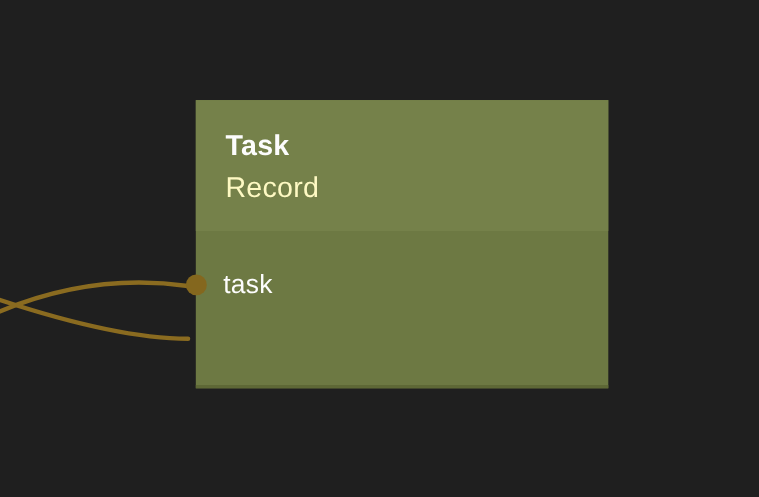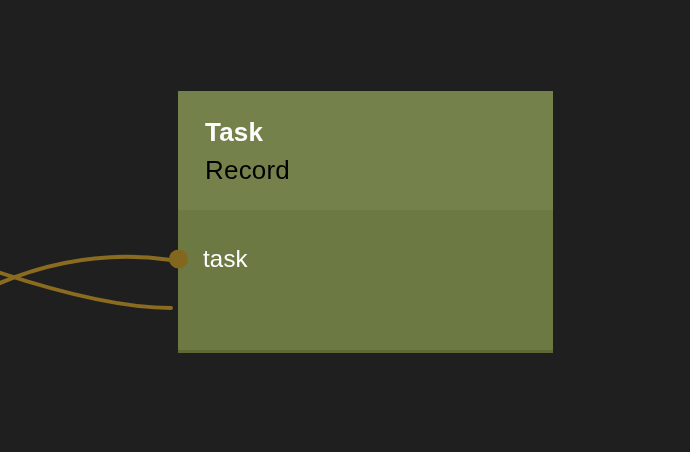--- a/index.html
+++ b/index.html
@@ -47,21 +47,21 @@
     box-sizing: border-box;
   }
   .node-title {
     color: #fcfcfc;
     font-size: 26px;
     font-weight: 600;
     line-height: 38px;
     letter-spacing: 0.2px;
   }
   .node-subtitle {
-    color: #000000;
+    color: #fef9c3;
     font-size: 26px;
     font-weight: 400;
     line-height: 38px;
     letter-spacing: 0.2px;
   }
   .node-body {
     padding: 24px 0 0 25px;
   }
   .port-row {
     position: relative;

